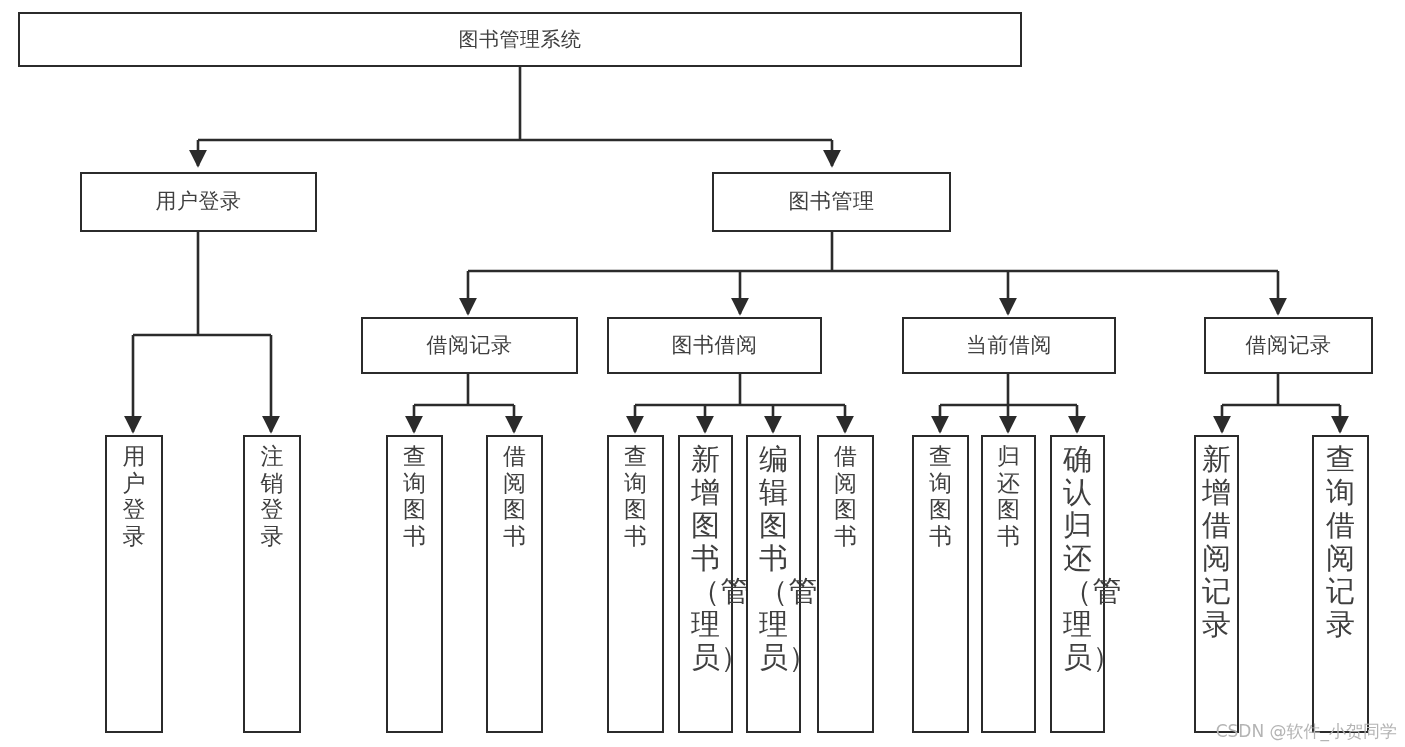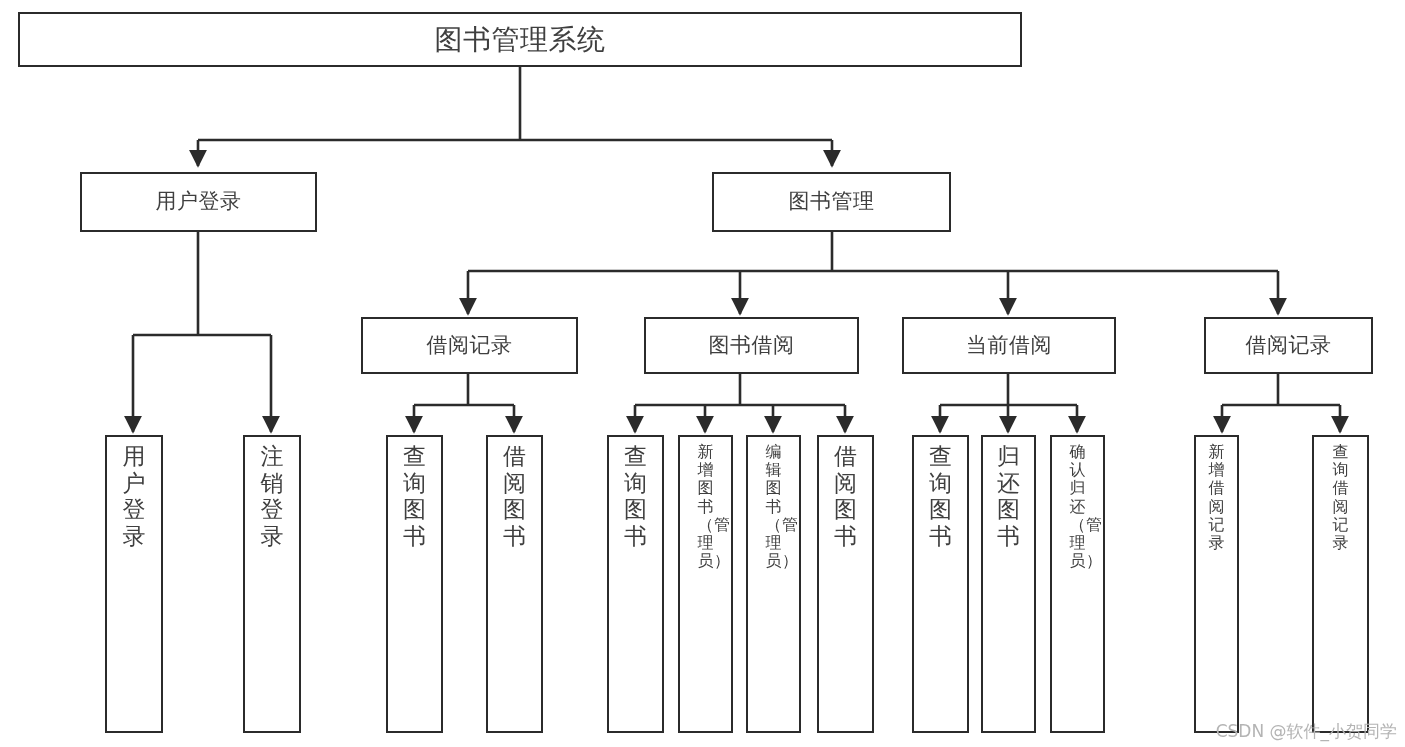--- a/index.html
+++ b/index.html
@@ -40,37 +40,37 @@
     line-height: 1.12;
     color: #3f3f3f;
     letter-spacing: 0.5px;
   }
   
   .node.horiz .lbl {
     font-size: 21px;
     white-space: nowrap;
   }
   .node.root .lbl {
-    font-size: 28px;
+    font-size: 20px;
   }
   
   .node.vert {
     align-items: flex-start;
     justify-content: center;
     padding-top: 6px;
   }
   .node.vert .lbl {
     font-size: 23px;
     line-height: 1.16;
     width: 1em;
     word-break: break-all;
     white-space: normal;
   }
   .node.vert.tall .lbl {
-    font-size: 16px;
+    font-size: 29px;
     line-height: 1.14;
   }
   .watermark {
     position: absolute;
     right: 8px;
     bottom: 4px;
     font-size: 17px;
     color: #b4b4b4;
     white-space: nowrap;
     font-family: "DejaVu Sans", "Liberation Sans", sans-serif;
@@ -140,21 +140,21 @@
   </div>
 
   <div class="node horiz" style="left:712px; top:172px; width:239px; height:60px;">
     <span class="lbl">图书管理</span>
   </div>
 
   <div class="node horiz" style="left:361px; top:317px; width:217px; height:57px;">
     <span class="lbl">借阅记录</span>
   </div>
 
-  <div class="node horiz" style="left:644px; top:317px; width:215px; height:57px;">
+  <div class="node horiz" style="left:607px; top:317px; width:215px; height:57px;">
     <span class="lbl">图书借阅</span>
   </div>
 
   <div class="node horiz" style="left:902px; top:317px; width:214px; height:57px;">
     <span class="lbl">当前借阅</span>
   </div>
 
   <div class="node horiz" style="left:1204px; top:317px; width:169px; height:57px;font-family:Liberation Serif, serif;">
     <span class="lbl">借阅记录</span>
   </div>

